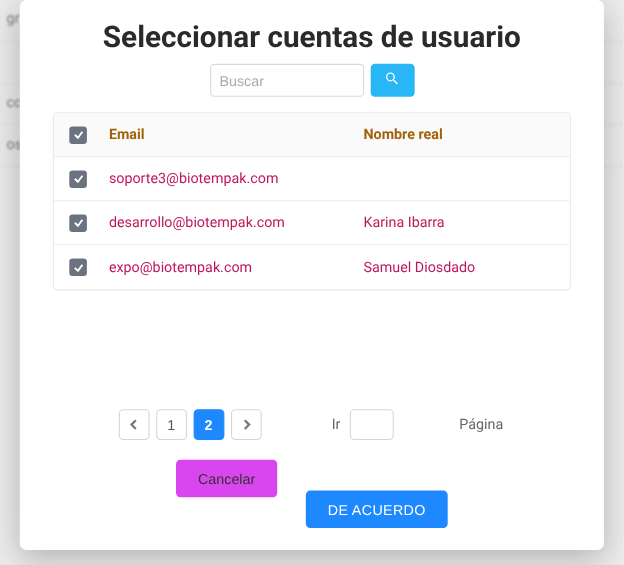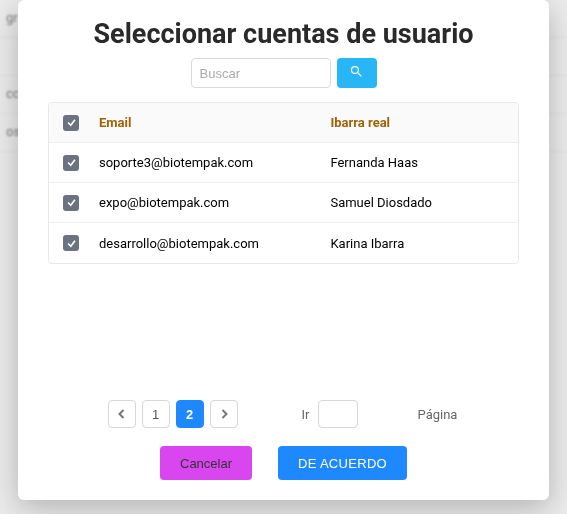--- a/index.html
+++ b/index.html
@@ -79,21 +79,21 @@
     padding: 0 14px;
     height: 40px;
     border-bottom: 1px solid #eee;
     font-size: 13px;
   }
   .thead {
     background: #fafafa;
     font-weight: 700;
     color: #a16207;
   }
-  .trow { color: #000000; }
+  .trow { color: #be185d; }
   .trow:last-child { border-bottom: none; }
   .col-check { width: 36px; display:flex; align-items:center; }
   .col-email { flex: 1.2; }
   .col-name  { flex: 0.9; }
 
   .checkbox {
     width: 16px;
     height: 16px;
     border-radius: 3px;
     background: #6b7280;
@@ -152,21 +152,21 @@
   }
   .btn {
     height: 34px;
     padding: 0 20px;
     border-radius: 4px;
     border: none;
     font-size: 13px;
     cursor: pointer;
   }
   .btn-cancel { background: #d946ef; color: #333; }
-  .btn-ok { background: #1e88ff; color: #fff; font-weight: 500; letter-spacing: 0.3px; }
+  .btn-ok { background: #1e88ff; color: #fff; font-weight: 500; letter-spacing: 0.3px; margin-top: 28px; }
 </style>
 </head>
 <body>
 
 <div class="backdrop">
   <div class="row">gr</div>
   <div class="row"></div>
   <div class="row">cci</div>
   <div class="row">os</div>
 </div>
@@ -189,57 +189,56 @@
   <div class="table">
     <div class="thead">
       <div class="col-check">
         <div class="checkbox">
           <svg viewBox="0 0 16 16">
               <polyline points="3,8 7,12 13,4"></polyline>
             </svg>
         </div>
       </div>
       <div class="col-email">Email</div>
-      <div class="col-name">Ibarra real</div>
+      <div class="col-name">Nombre real</div>
     </div>
 
     <div class="trow">
       <div class="col-check">
         <div class="checkbox">
           <svg viewBox="0 0 16 16">
               <polyline points="3,8 7,12 13,4"></polyline>
             </svg>
         </div>
       </div>
       <div class="col-email">soporte3@biotempak.com</div>
-      <div class="col-name">Fernanda Haas</div>
+    </div>
+
+    <div class="trow">
+      <div class="col-check">
+        <div class="checkbox">
+          <svg viewBox="0 0 16 16">
+              <polyline points="3,8 7,12 13,4"></polyline>
+            </svg>
+        </div>
+      </div>
+      <div class="col-email">desarrollo@biotempak.com</div>
+      <div class="col-name">Karina Ibarra</div>
     </div>
 
     <div class="trow">
       <div class="col-check">
         <div class="checkbox">
           <svg viewBox="0 0 16 16">
               <polyline points="3,8 7,12 13,4"></polyline>
             </svg>
         </div>
       </div>
       <div class="col-email">expo@biotempak.com</div>
       <div class="col-name">Samuel Diosdado</div>
-    </div>
-
-    <div class="trow">
-      <div class="col-check">
-        <div class="checkbox">
-          <svg viewBox="0 0 16 16">
-              <polyline points="3,8 7,12 13,4"></polyline>
-            </svg>
-        </div>
-      </div>
-      <div class="col-email">desarrollo@biotempak.com</div>
-      <div class="col-name">Karina Ibarra</div>
     </div>
   </div>
 
   <div class="spacer"></div>
 
   <div class="pager">
     <button class="pg-btn">
       <span>
         <svg viewBox="0 0 10 10">
             <polyline points="6.5,1 2.5,5 6.5,9"></polyline>

